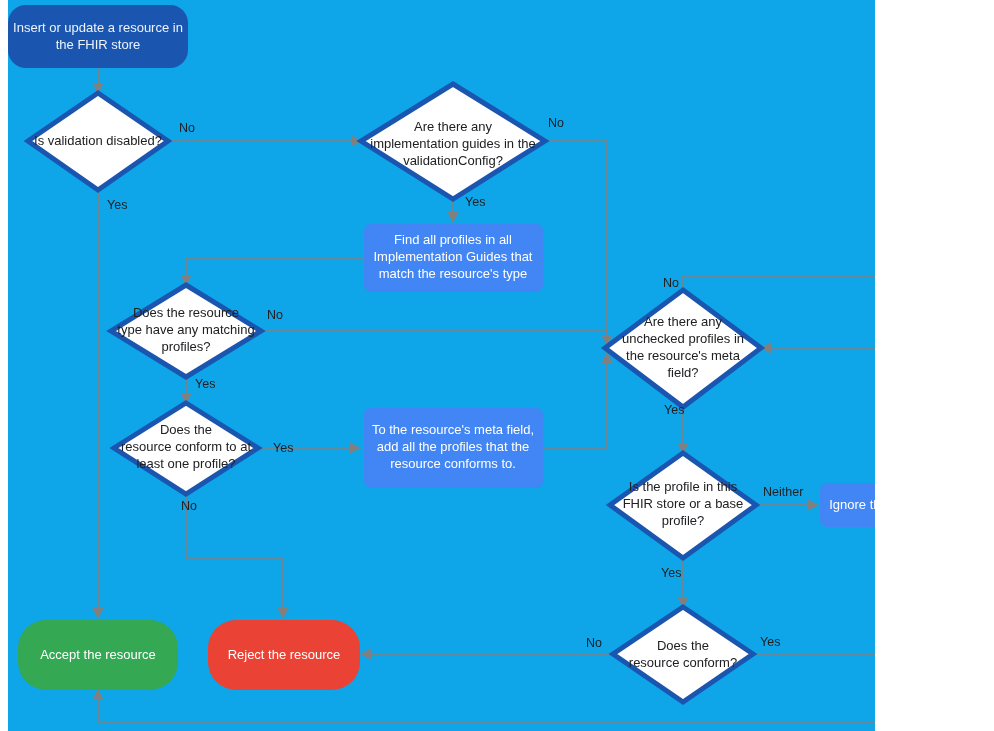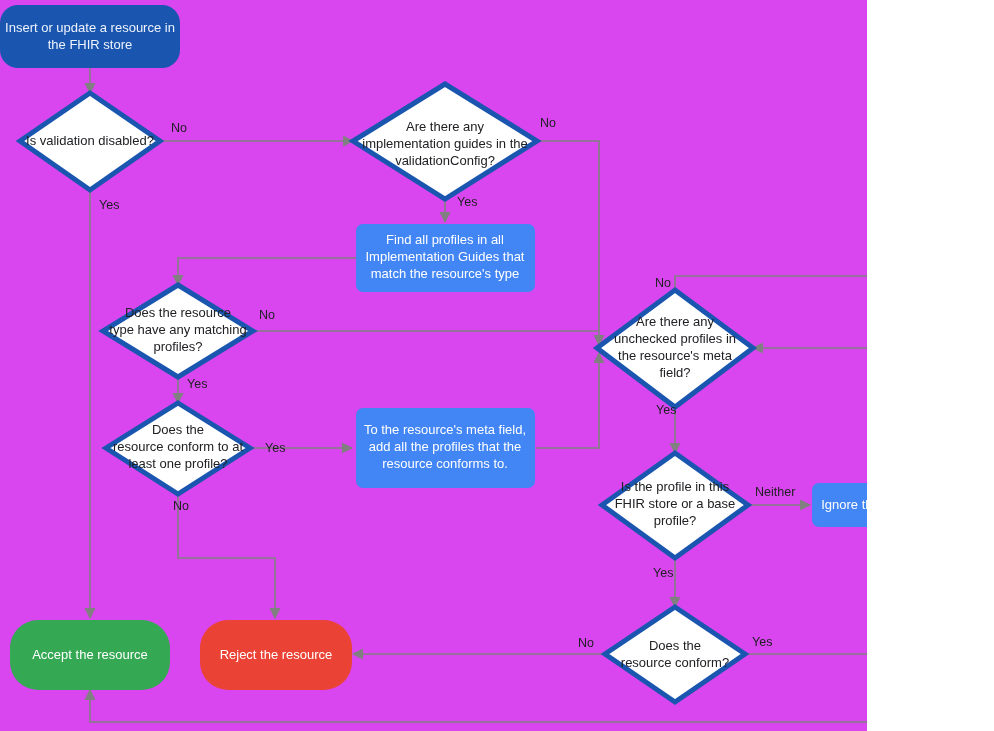--- a/index.html
+++ b/index.html
@@ -7,22 +7,23 @@
     padding: 0;
     background: #ffffff;
   }
   body {
     font-family: "Liberation Sans", sans-serif;
   }
   #canvas-wrap {
     position: relative;
     width: 867px;
     height: 731px;
-    background: #d946ef;
+    background: #0ea5e9;
     overflow: hidden;
+    margin-left: 8px;
   }
   svg#flow {
     display: block;
     width: 994px;
     height: 731px;
   }
   .edge-line {
     fill: none;
     stroke: #808080;
     stroke-width: 1.6;

